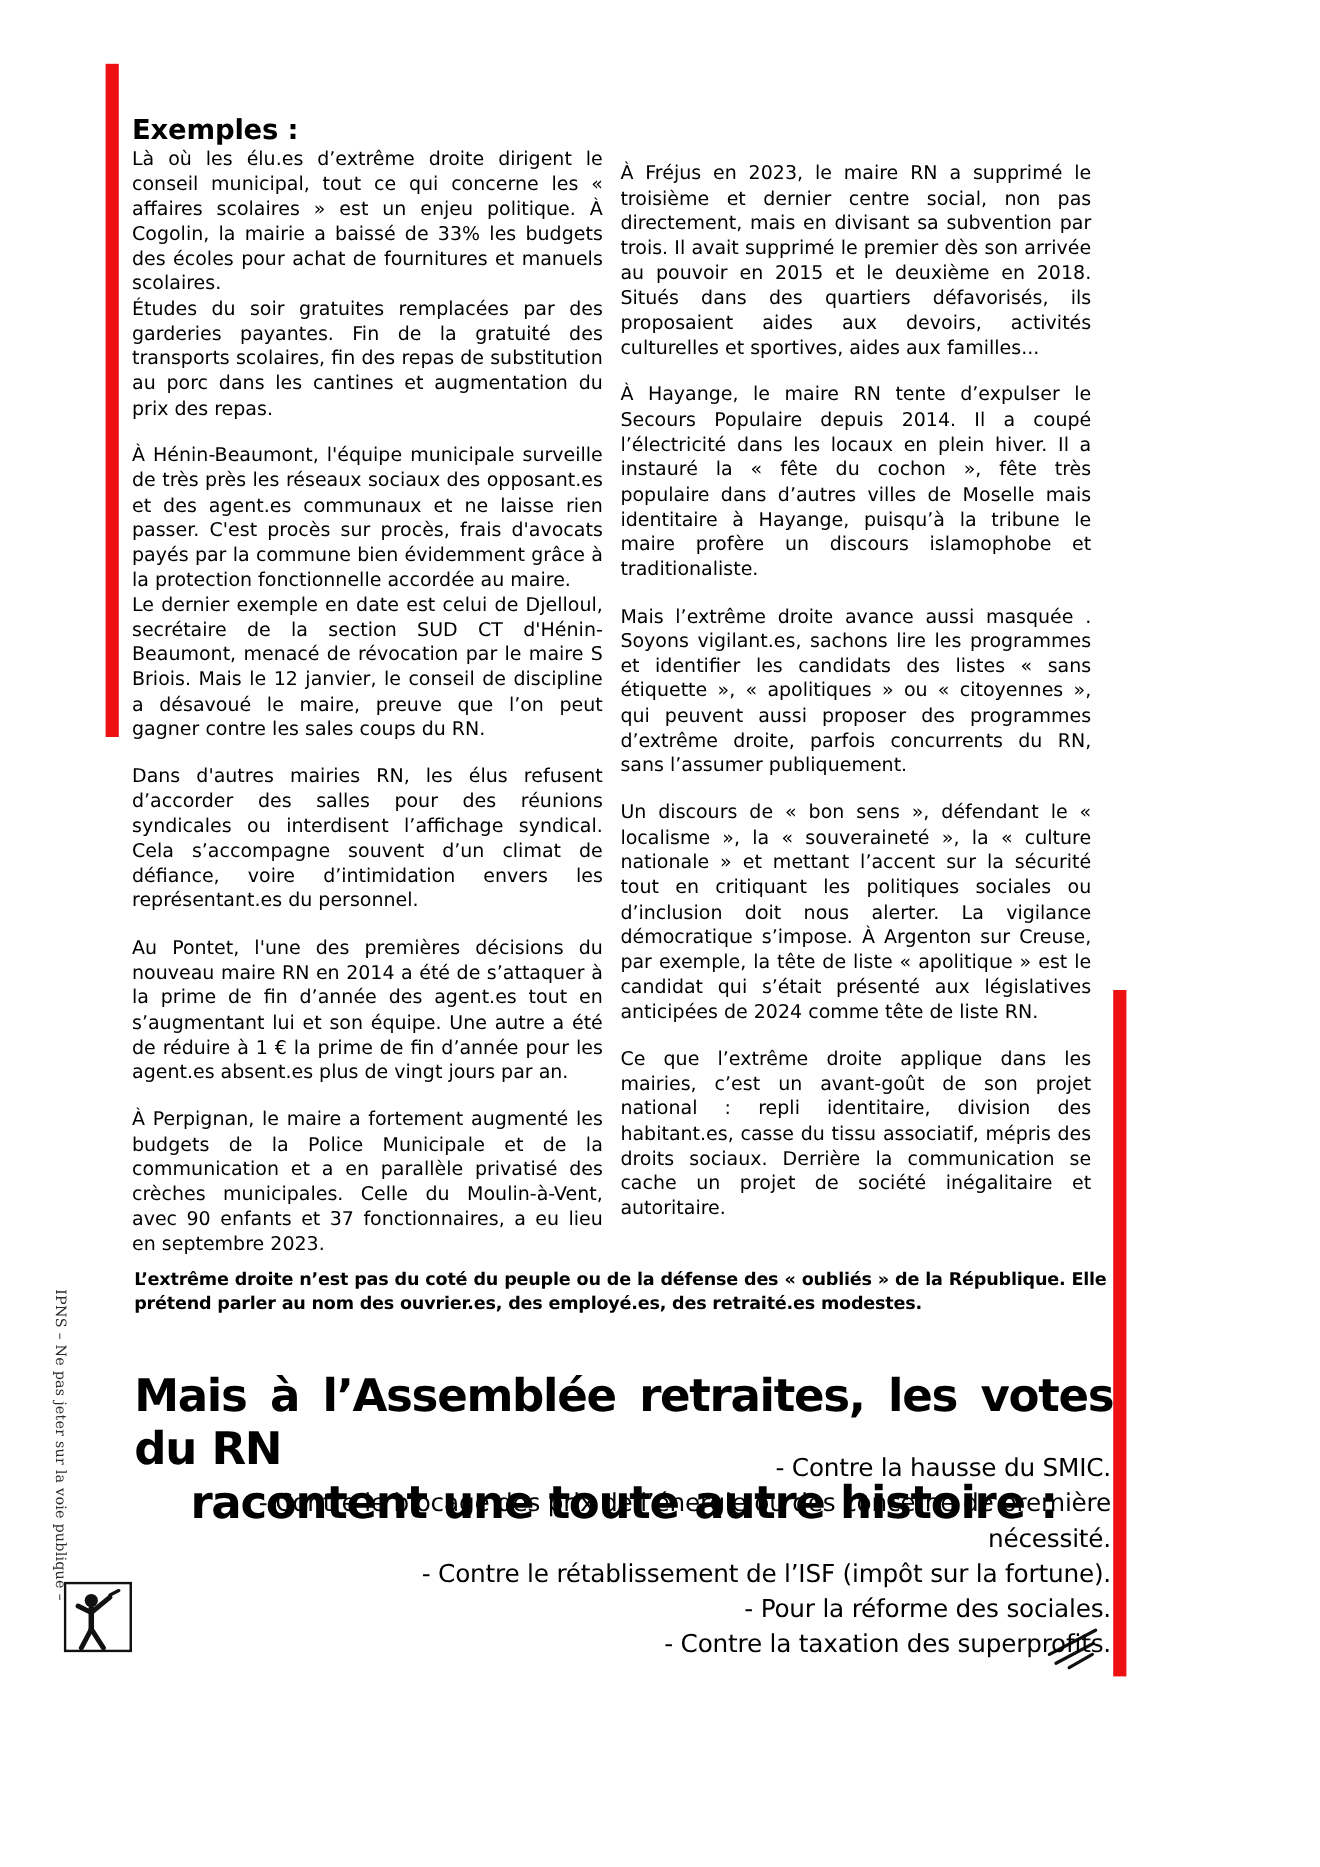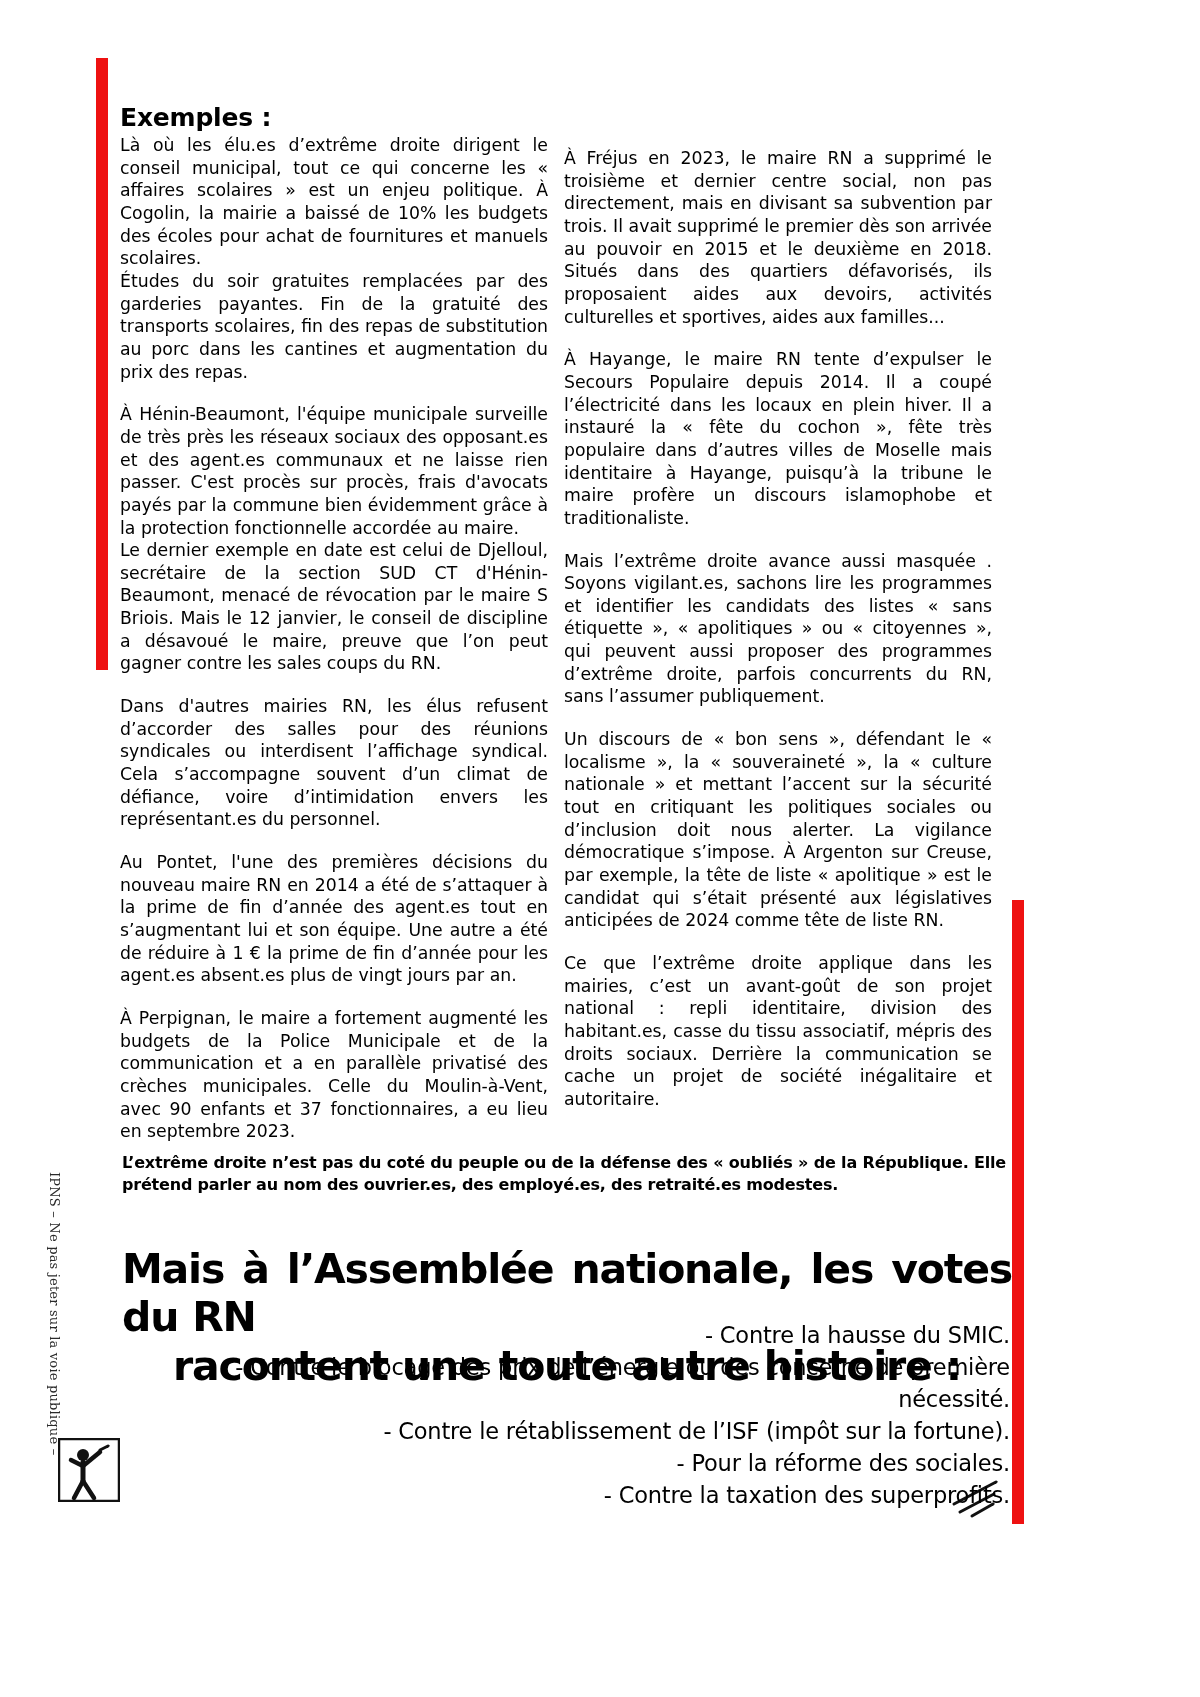--- a/index.html
+++ b/index.html
@@ -154,21 +154,21 @@
     <path d="M10 42 L44 24" stroke="#111" stroke-width="3" fill="none" stroke-linecap="round"></path>
     <path d="M22 46 L43 34" stroke="#111" stroke-width="3" fill="none" stroke-linecap="round"></path>
   </svg>
 </div>
 
 <div id="columns">
 
   <div class="column">
     <h2 class="col-heading">Exemples :</h2>
 
-    <p class="para tight">Là où les élu.es d’extrême droite dirigent le conseil municipal, tout ce qui concerne les « affaires scolaires » est un enjeu politique. À Cogolin, la mairie a baissé de 10% les budgets des écoles pour achat de fournitures et manuels scolaires.</p>
+    <p class="para tight">Là où les élu.es d’extrême droite dirigent le conseil municipal, tout ce qui concerne les « affaires scolaires » est un enjeu politique. À Cogolin, la mairie a baissé de 33% les budgets des écoles pour achat de fournitures et manuels scolaires.</p>
     <p class="para tight">Études du soir gratuites remplacées par des garderies payantes. Fin de la gratuité des transports scolaires, fin des repas de substitution au porc dans les cantines et augmentation du prix des repas.</p>
     <p class="para gap">À Hénin-Beaumont, l'équipe municipale surveille de très près les réseaux sociaux des opposant.es et des agent.es communaux et ne laisse rien passer. C'est procès sur procès, frais d'avocats payés par la commune bien évidemment grâce à la protection fonctionnelle accordée au maire.</p>
     <p class="para tight">Le dernier exemple en date est celui de Djelloul, secrétaire de la section SUD CT d'Hénin-Beaumont, menacé de révocation par le maire S Briois. Mais le 12 janvier, le conseil de discipline a désavoué le maire, preuve que l’on peut gagner contre les sales coups du RN.</p>
     <p class="para gap">Dans d'autres mairies RN, les élus refusent d’accorder des salles pour des réunions syndicales ou interdisent l’affichage syndical. Cela s’accompagne souvent d’un climat de défiance, voire d’intimidation envers les représentant.es du personnel.</p>
     <p class="para gap">Au Pontet, l'une des premières décisions du nouveau maire RN en 2014 a été de s’attaquer à la prime de fin d’année des agent.es tout en s’augmentant lui et son équipe. Une autre a été de réduire à 1 € la prime de fin d’année pour les agent.es absent.es plus de vingt jours par an.</p>
     <p class="para gap">À Perpignan, le maire a fortement augmenté les budgets de la Police Municipale et de la communication et a en parallèle privatisé des crèches municipales. Celle du Moulin-à-Vent, avec 90 enfants et 37 fonctionnaires, a eu lieu en septembre 2023.</p>
   </div>
 
   <div class="column">
     <p class="para tight" style="margin-top:43px;">À Fréjus en 2023, le maire RN a supprimé le troisième et dernier centre social, non pas directement, mais en divisant sa subvention par trois. Il avait supprimé le premier dès son arrivée au pouvoir en 2015 et le deuxième en 2018. Situés dans des quartiers défavorisés, ils proposaient aides aux devoirs, activités culturelles et sportives, aides aux familles...</p>
@@ -176,21 +176,21 @@
     <p class="para gap">Mais l’extrême droite avance aussi masquée . Soyons vigilant.es, sachons lire les programmes et identifier les candidats des listes « sans étiquette », « apolitiques » ou « citoyennes », qui peuvent aussi proposer des programmes d’extrême droite, parfois concurrents du RN, sans l’assumer publiquement.</p>
     <p class="para gap">Un discours de « bon sens », défendant le « localisme », la « souveraineté », la « culture nationale » et mettant l’accent sur la sécurité tout en critiquant les politiques sociales ou d’inclusion doit nous alerter. La vigilance démocratique s’impose. À Argenton sur Creuse, par exemple, la tête de liste « apolitique » est le candidat qui s’était présenté aux législatives anticipées de 2024 comme tête de liste RN.</p>
     <p class="para gap">Ce que l’extrême droite applique dans les mairies, c’est un avant-goût de son projet national : repli identitaire, division des habitant.es, casse du tissu associatif, mépris des droits sociaux. Derrière la communication se cache un projet de société inégalitaire et autoritaire.</p>
   </div>
 
 </div>
 
 <div id="bold-statement">L’extrême droite n’est pas du coté du peuple ou de la défense des « oubliés » de la République. Elle prétend parler au nom des ouvrier.es, des employé.es, des retraité.es modestes.</div>
 
 <div id="headline">
-  <div class="line1">Mais à l’Assemblée nationale, les votes du RN</div>
+  <div class="line1">Mais à l’Assemblée retraites, les votes du RN</div>
   <div class="line2">racontent une toute autre histoire :</div>
 </div>
 
 <div id="votes-list">
   <div class="vote-item">- Contre la hausse du SMIC.</div>
   <div class="vote-item">- Contre le blocage des prix de l’énergie ou des concerne de première nécessité.</div>
   <div class="vote-item">- Contre le rétablissement de l’ISF (impôt sur la fortune).</div>
   <div class="vote-item">- Pour la réforme des sociales.</div>
   <div class="vote-item">- Contre la taxation des superprofits.</div>
 </div>

